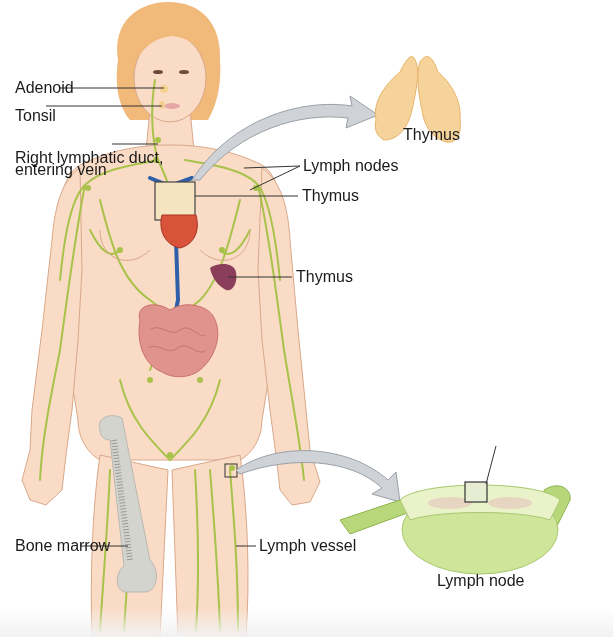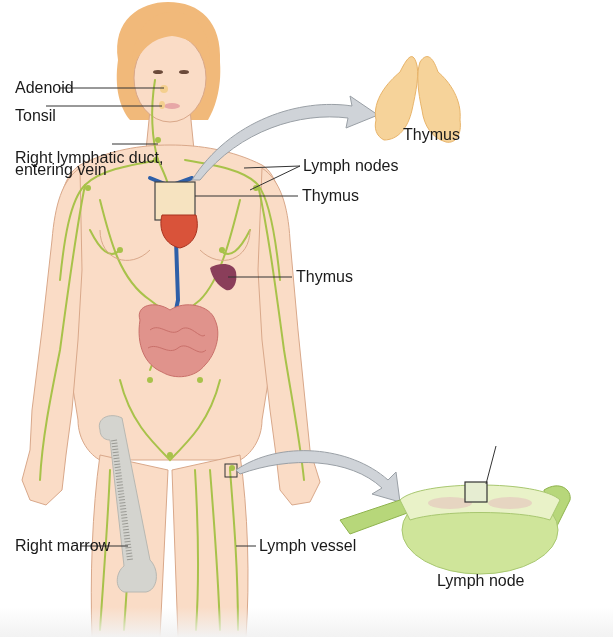--- a/index.html
+++ b/index.html
@@ -135,17 +135,17 @@
 
 <div class="label" style="left:15px;top:82px;">Adenoid</div>
 <div class="label" style="left:15px;top:110px;">Tonsil</div>
 <div class="label multi" style="left:15px;top:152px;">Right lymphatic duct,
 entering vein</div>
 <div class="label" style="left:303px;top:160px;">Lymph nodes</div>
 <div class="label" style="left:302px;top:190px;">Thymus</div>
 <div class="label" style="left:296px;top:271px;">Thymus</div>
 <div class="label" style="left:403px;top:129px;">Thymus</div>
 <div class="label" style="left:437px;top:575px;text-align:right;">Lymph node</div>
-<div class="label" style="left:15px;top:540px;">Right marrow</div>
+<div class="label" style="left:15px;top:540px;">Bone marrow</div>
 <div class="label" style="left:259px;top:540px;text-align:center;">Lymph vessel</div>
 
 <div class="fade"></div>
 </div>
 
 </body></html>

